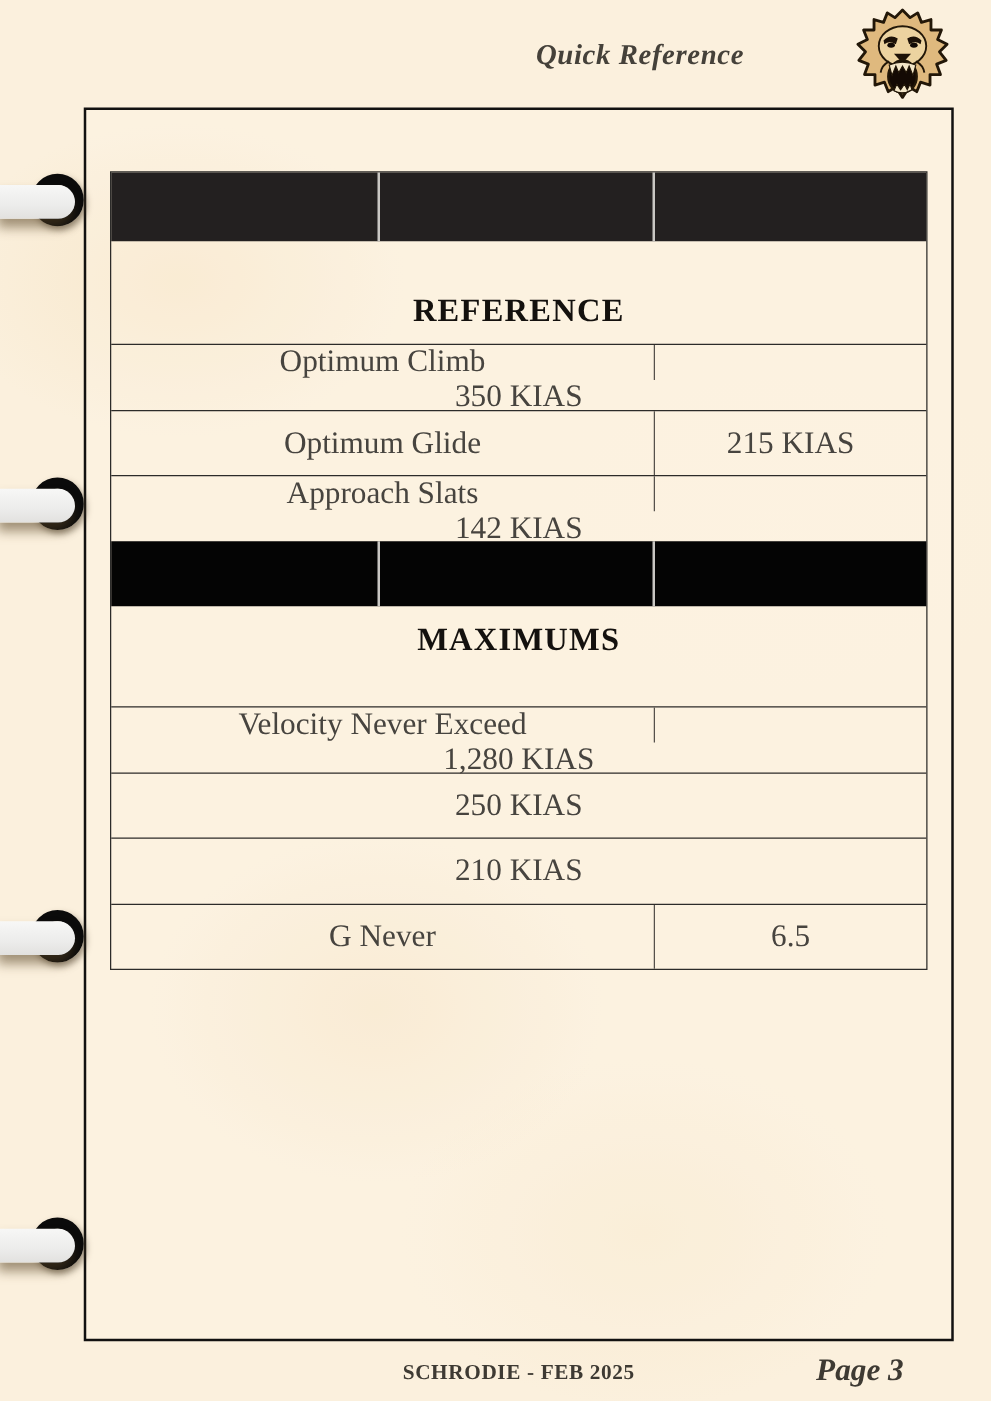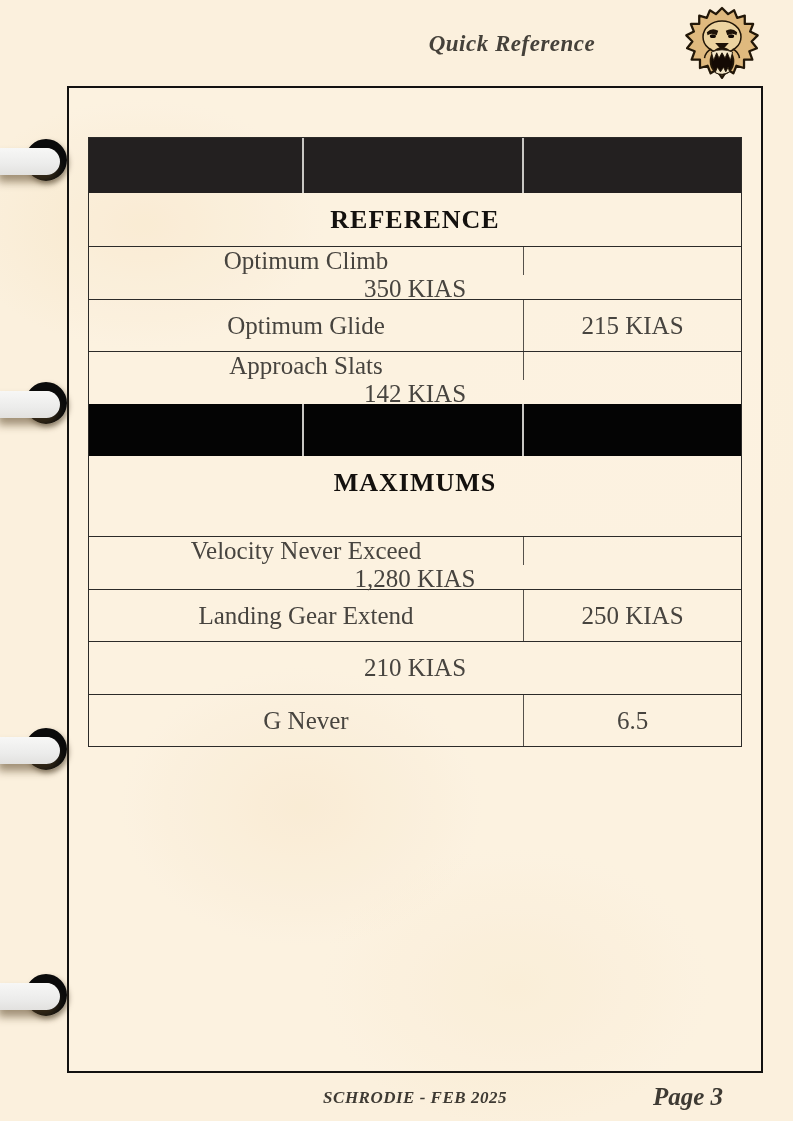--- a/index.html
+++ b/index.html
@@ -51,21 +51,21 @@
   .data-row .label-cell{
     width:435px;box-sizing:border-box;border-right:1px solid #55514b;
     display:flex;align-items:center;justify-content:center;text-align:center;
   }
   .data-row .value-cell{
     flex:1;display:flex;align-items:center;justify-content:center;text-align:center;
   }
   .h53{height:53px;flex-direction:column;} .h52{height:52px;}
   .footer-pub{
     position:absolute;left:67px;top:1088px;width:696px;text-align:center;
-    font-size:17px;font-weight:bold;font-style:italic;color:#3e3a33;letter-spacing:.5px;
+    font-size:17px;font-weight:bold;color:#3e3a33;letter-spacing:.5px;
   }
   .footer-page{
     position:absolute;right:70px;top:1083px;
     font-size:25px;font-weight:bold;font-style:italic;color:#3e3a33;
   }
   .ring-assembly{position:absolute;left:0;width:72px;height:50px;}
   .ring-circle{
     position:absolute;left:25px;top:2px;width:24px;height:24px;
     border:9px solid #0b0b0b;border-radius:50%;
     box-shadow:2px 3px 5px rgba(70,55,35,.5);
@@ -104,21 +104,21 @@
   <div class="page-box"></div>
 
   <div class="ref-table">
 
     <div class="band band1" style="background: rgb(35, 32, 32);">
       <div class="bcell"></div>
       <div class="bcell"></div>
       <div class="bcell"></div>
     </div>
 
-    <div class="sec-header" style="color: rgb(20, 17, 14);">REFERENCE</div>
+    <div class="sec-header" style="color: rgb(20, 17, 14); margin-top: 29px;">REFERENCE</div>
 
     <div class="data-row h53" style="color: rgb(71, 68, 63);">
       <div class="label-cell">Optimum Climb</div>
       <div class="value-cell">350 KIAS</div>
     </div>
     <div class="data-row h52" style="color: rgb(71, 68, 63);">
       <div class="label-cell">Optimum Glide</div>
       <div class="value-cell">215 KIAS</div>
     </div>
     <div class="data-row h53" style="color: rgb(71, 68, 63);">
@@ -132,21 +132,20 @@
       <div class="bcell"></div>
     </div>
 
     <div class="sec-header" style="color: rgb(20, 17, 14);">MAXIMUMS</div>
 
     <div class="data-row h53" style="color: rgb(71, 68, 63); margin-top: 27px;">
       <div class="label-cell">Velocity Never Exceed</div>
       <div class="value-cell">1,280 KIAS</div>
     </div>
     <div class="data-row h52" style="color: rgb(71, 68, 63);">
-      <div class="label-cell">Landing Gear Extend</div>
       <div class="value-cell">250 KIAS</div>
     </div>
     <div class="data-row h53" style="color: rgb(71, 68, 63);">
       <div class="value-cell">210 KIAS</div>
     </div>
     <div class="data-row h52" style="color: rgb(71, 68, 63);">
       <div class="label-cell">G Never</div>
       <div class="value-cell">6.5</div>
     </div>
 

